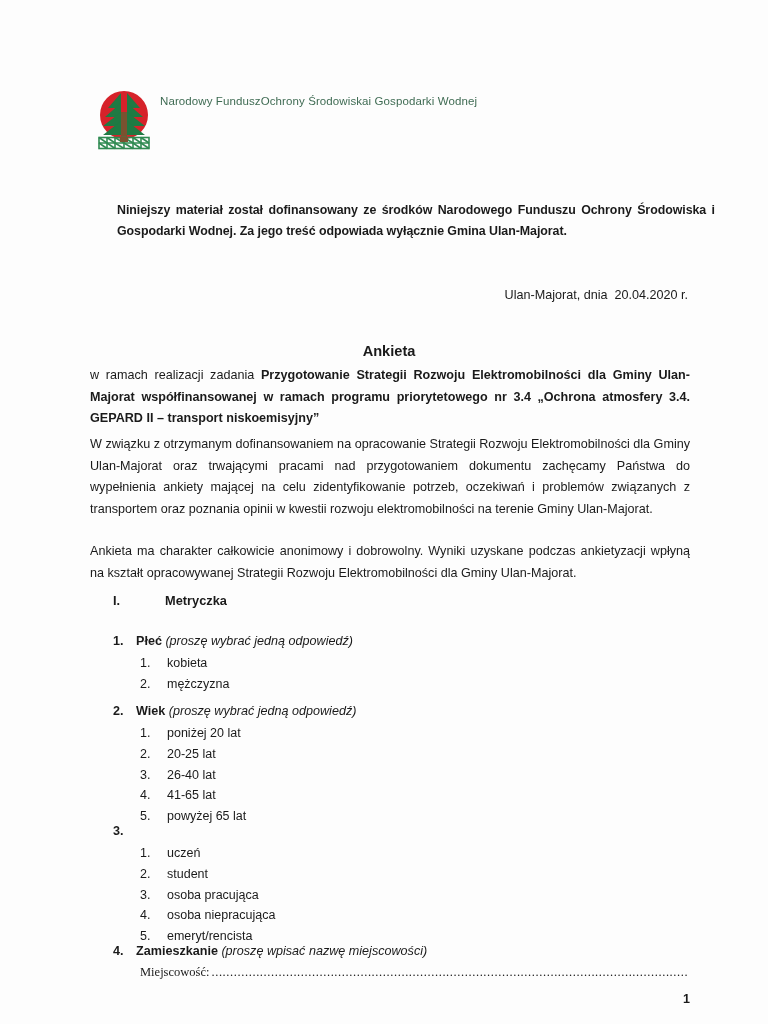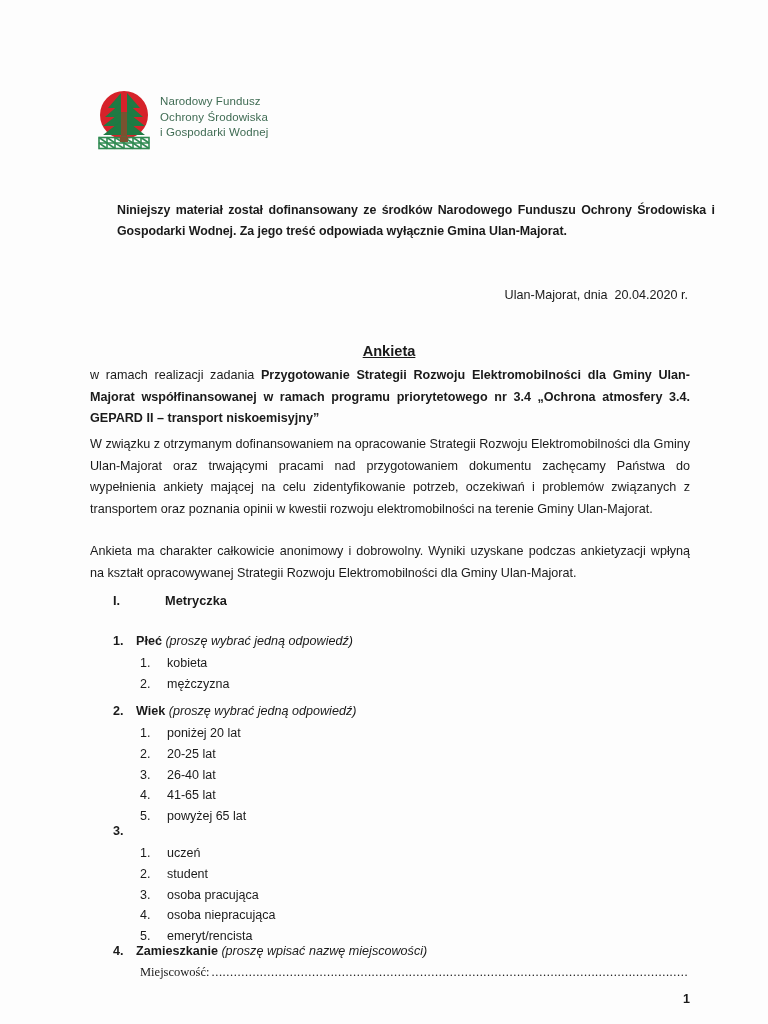--- a/index.html
+++ b/index.html
@@ -33,21 +33,20 @@
   }
   .logo-mark {
     width: 52px;
     height: 62px;
     position: relative;
     flex: 0 0 auto;
   }
   .logo-mark svg { display: block; }
   .logo-words {
     display: flex;
-    flex-direction: column;
     justify-content: space-between;
     padding-top: 4px;
   }
   .logo-words span {
     display: block;
     font-size: 11.5px;
     line-height: 15.5px;
     color: #3f6b53;
     letter-spacing: 0.1px;
     white-space: nowrap;
@@ -80,21 +79,20 @@
   .date-line .spacer { white-space: pre; }
 
   .doc-title {
     position: absolute;
     left: 90px;
     top: 343px;
     width: 598px;
     text-align: center;
     font-size: 14.6px;
     font-weight: bold;
-    text-decoration: underline;
   }
 
   .task-para {
     position: absolute;
     left: 90px;
     top: 365px;
     width: 600px;
     font-size: 12.6px;
     line-height: 21.5px;
     text-align: justify;

